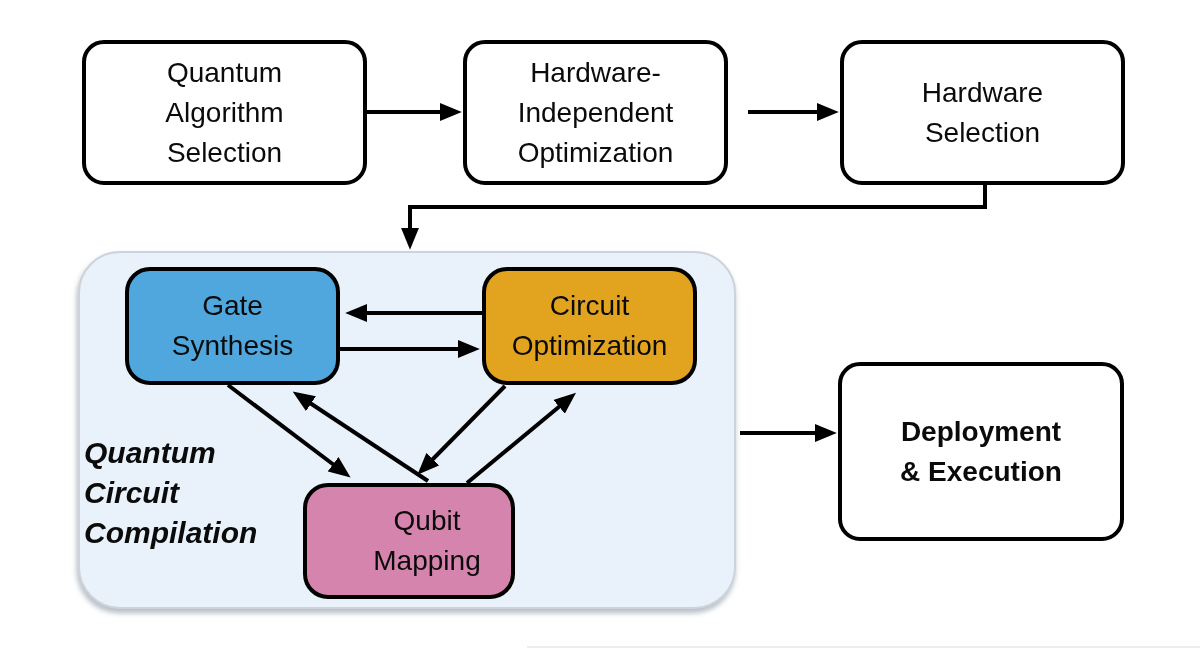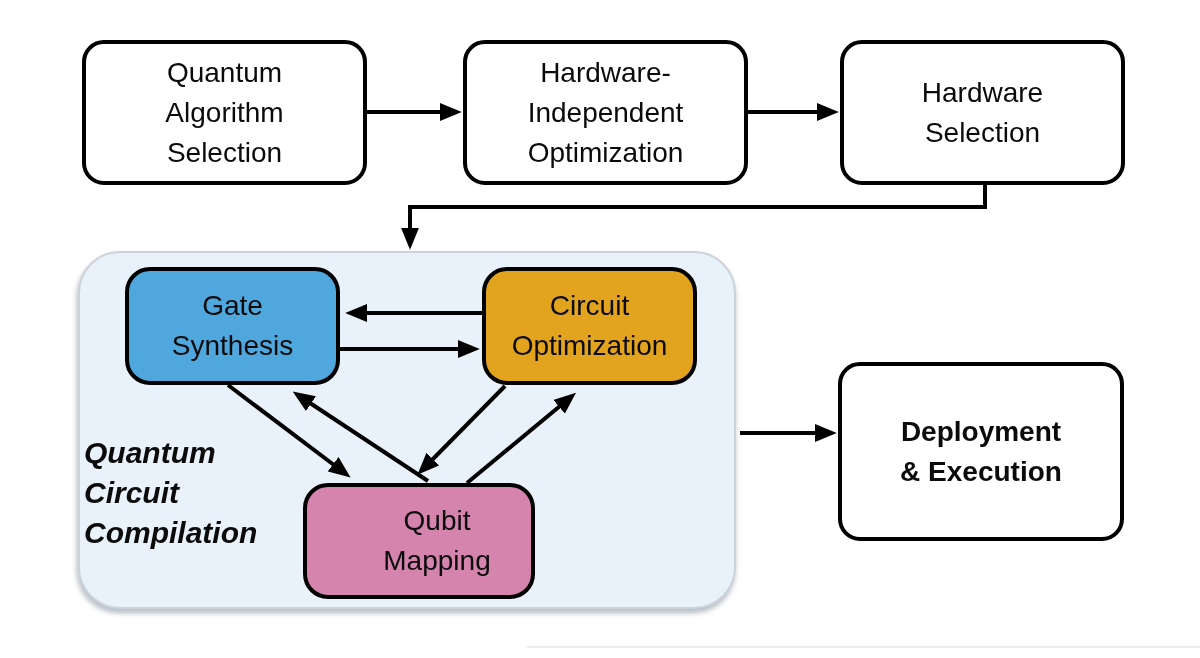--- a/index.html
+++ b/index.html
@@ -29,27 +29,27 @@
     font-size: 28px;
     line-height: 40px;
     border: 4px solid #000000;
     background: #ffffff;
     z-index: 3;
   }
   .plain { border-radius: 22px; }
   .colored { border-radius: 25px; }
 
   .n-qas { left: 82px;  top: 40px;  width: 285px; height: 145px; }
-  .n-hio { left: 463px; top: 40px;  width: 285px; height: 145px; }
+  .n-hio { left: 463px; top: 40px;  width: 265px; height: 145px; }
   .n-hs  { left: 840px; top: 40px;  width: 285px; height: 145px; }
   .n-dep { left: 838px; top: 362px; width: 286px; height: 179px; font-weight: bold; }
 
   .n-gs  { left: 125px; top: 267px; width: 215px; height: 118px; }
   .n-co  { left: 482px; top: 267px; width: 215px; height: 118px; }
-  .n-qm  { left: 303px; top: 483px; width: 232px; height: 116px; padding-left: 36px; }
+  .n-qm  { left: 303px; top: 483px; width: 212px; height: 116px; padding-left: 36px; }
 
   .group-box {
     position: absolute;
     left: 78px; top: 251px;
     width: 658px; height: 358px;
     box-sizing: border-box;
     background: #e9f2fa;
     border: 2px solid #ccd3da;
     border-radius: 42px;
     box-shadow: -2px 4px 5px rgba(140,152,166,0.40), 0 4px 5px rgba(140,152,166,0.35);

